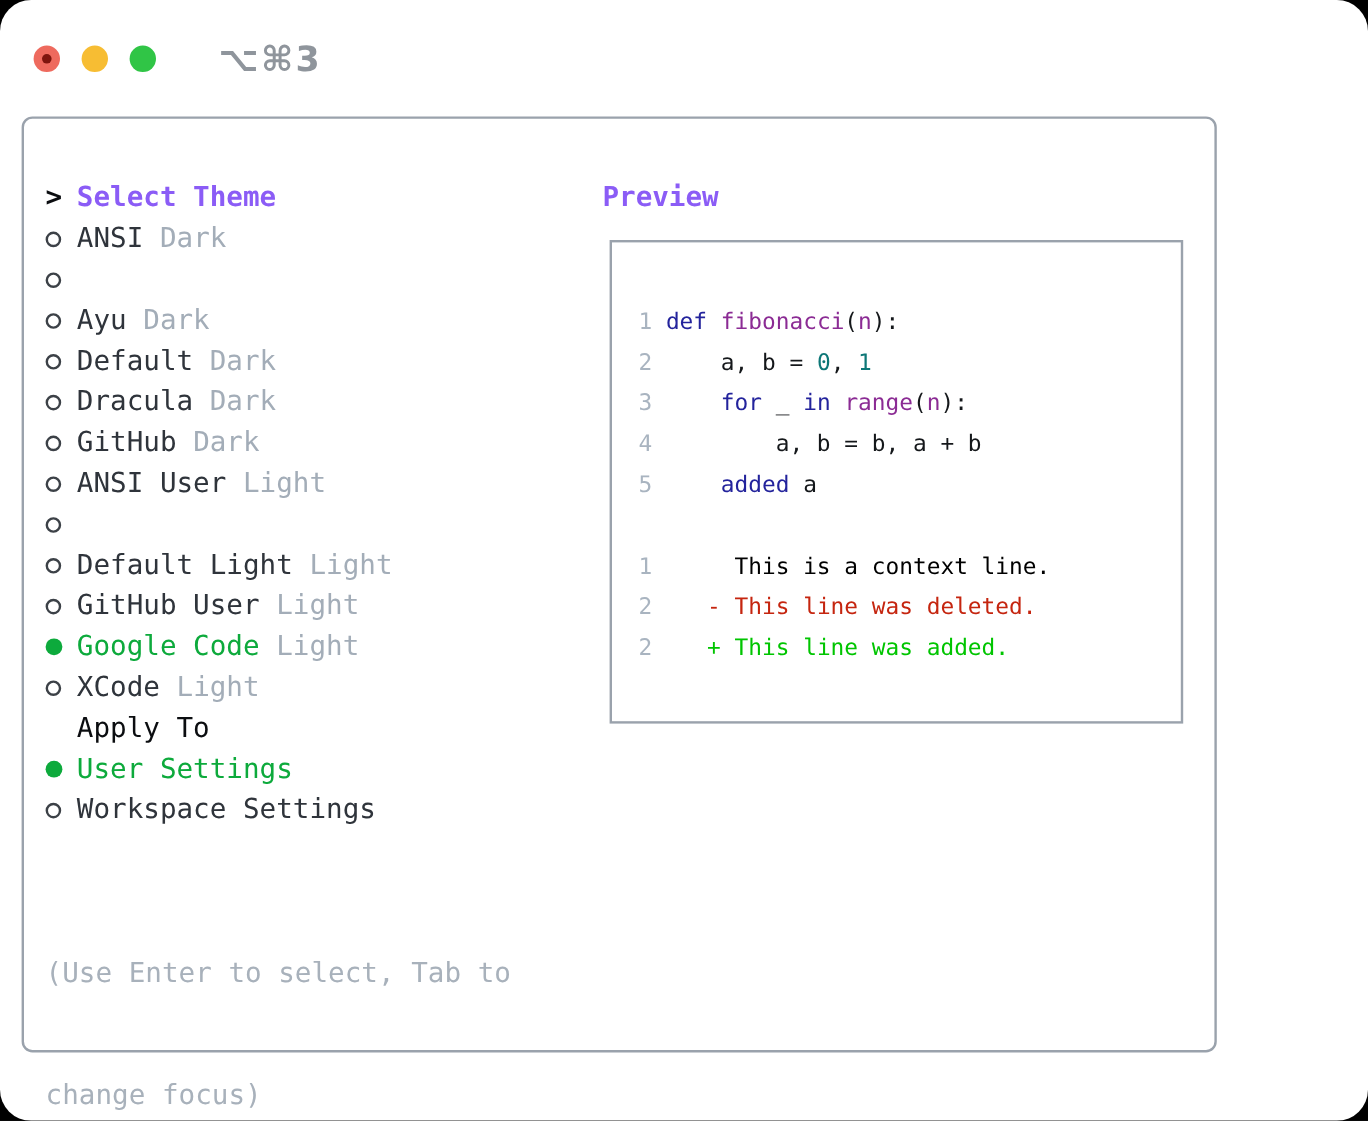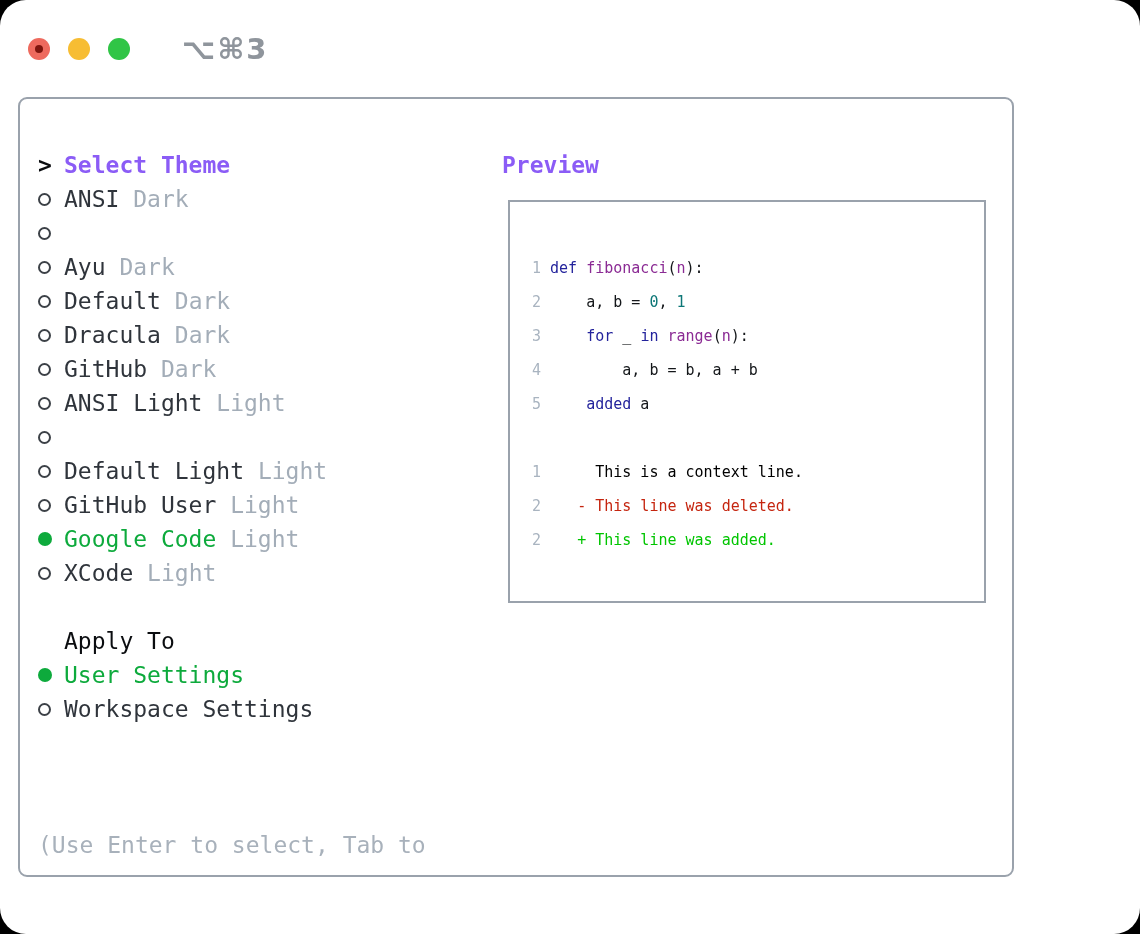--- a/index.html
+++ b/index.html
@@ -27,29 +27,29 @@
   .right{flex:1;min-width:0;}
   .row{display:flex;align-items:center;height:34px;font-size:23px;color:#2f343b;white-space:pre;}
   .marker{width:26px;display:flex;align-items:center;flex-shrink:0;}
   .circle{width:13px;height:13px;border:2px solid #3c4147;border-radius:50%;box-sizing:border-box;}
   .circle.sel{width:14px;height:14px;border:none;background:var(--accent-green);}
   .gt{font-weight:bold;color:#0b0d10;font-size:23px;}
   .hdr{font-weight:bold;color:#8b5cf6;}
   .subhdr{color:#0b0d10;}
   .label .variant{color:#a3adb8;}
   .item.sel .name{color:var(--accent-green);}
-  .apply{margin-top:34px;}
+  .apply{}
   .hint{margin-top:34px;font-size:23px;line-height:34px;color:#a8b1bb;white-space:pre;}
   
   .preview-box{
     margin-top:18px;margin-left:6px;width:478px;height:403px;
     border:2px solid #9aa2ac;box-sizing:border-box;
     padding:49px 0 0 22px;overflow:hidden;background:#fff;
   }
-  .code-line{height:34px;line-height:34px;font-size:15px;white-space:pre;}
+  .code-line{height:34px;line-height:34px;font-size:19px;white-space:pre;}
   .tok.num{color:#a9b4c0;}
   .tok.kw{color:var(--keyword);}
   .tok.fn{color:var(--function);}
   .tok.lit{color:var(--literal);}
   .tok.pl{color:#14171a;}
   .tok.ctx{color:#000000;}
   .tok.del{color:var(--diff-deleted);}
   .tok.add{color:var(--diff-added);}
 </style>
 </head>
@@ -72,21 +72,21 @@
         <span class="label hdr">Select Theme</span>
       </div>
 
       <div>
           <div class="row item"><span class="marker"><span class="circle"></span></span><span class="label"><span class="name">ANSI </span><span class="variant">Dark</span></span></div>
           <div class="row item"><span class="marker"><span class="circle"></span></span></div>
           <div class="row item"><span class="marker"><span class="circle"></span></span><span class="label"><span class="name">Ayu </span><span class="variant">Dark</span></span></div>
           <div class="row item"><span class="marker"><span class="circle"></span></span><span class="label"><span class="name">Default </span><span class="variant">Dark</span></span></div>
           <div class="row item"><span class="marker"><span class="circle"></span></span><span class="label"><span class="name">Dracula </span><span class="variant">Dark</span></span></div>
           <div class="row item"><span class="marker"><span class="circle"></span></span><span class="label"><span class="name">GitHub </span><span class="variant">Dark</span></span></div>
-          <div class="row item"><span class="marker"><span class="circle"></span></span><span class="label"><span class="name">ANSI Light </span><span class="variant">Light</span></span></div>
+          <div class="row item"><span class="marker"><span class="circle"></span></span><span class="label"><span class="name">ANSI User </span><span class="variant">Light</span></span></div>
           <div class="row item"><span class="marker"><span class="circle"></span></span></div>
           <div class="row item"><span class="marker"><span class="circle"></span></span><span class="label"><span class="name">Default Light </span><span class="variant">Light</span></span></div>
           <div class="row item"><span class="marker"><span class="circle"></span></span><span class="label"><span class="name">GitHub User </span><span class="variant">Light</span></span></div>
           <div class="row item sel"><span class="marker"><span class="circle sel"></span></span><span class="label"><span class="name">Google Code </span><span class="variant">Light</span></span></div>
           <div class="row item"><span class="marker"><span class="circle"></span></span><span class="label"><span class="name">XCode </span><span class="variant">Light</span></span></div>
         </div>
 
       <div class="apply">
         <div class="row">
           <span class="marker"></span>

